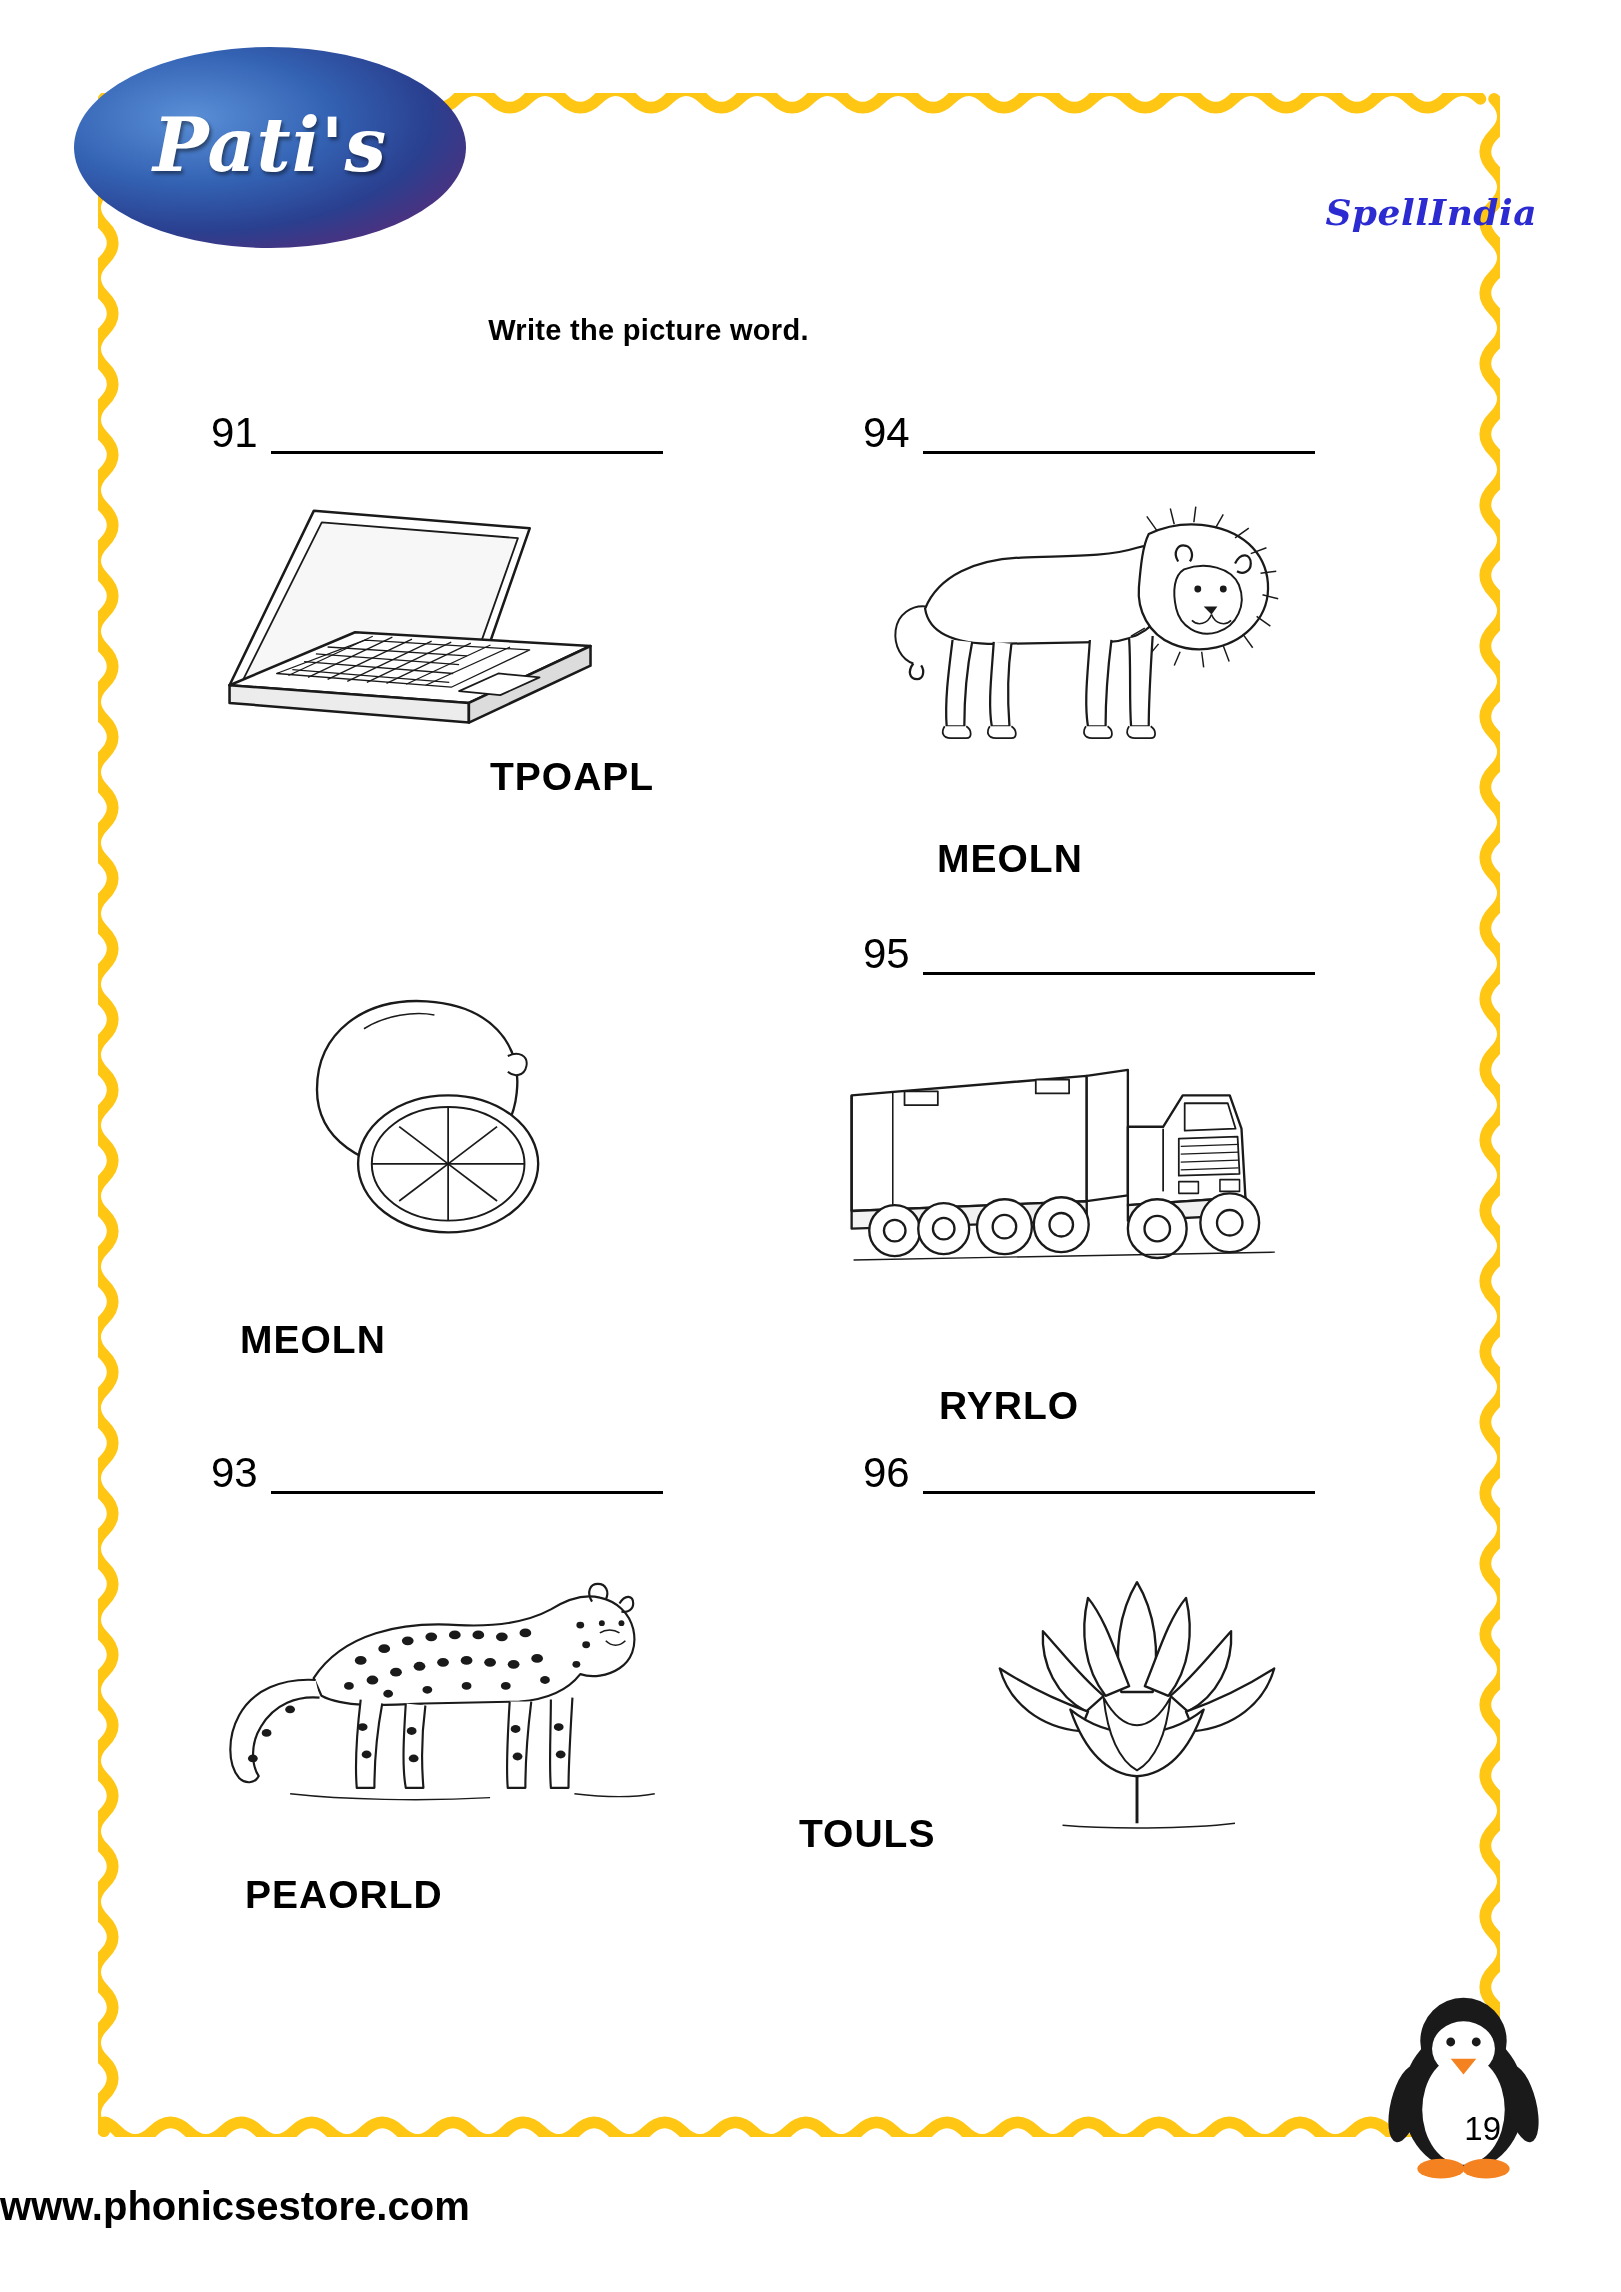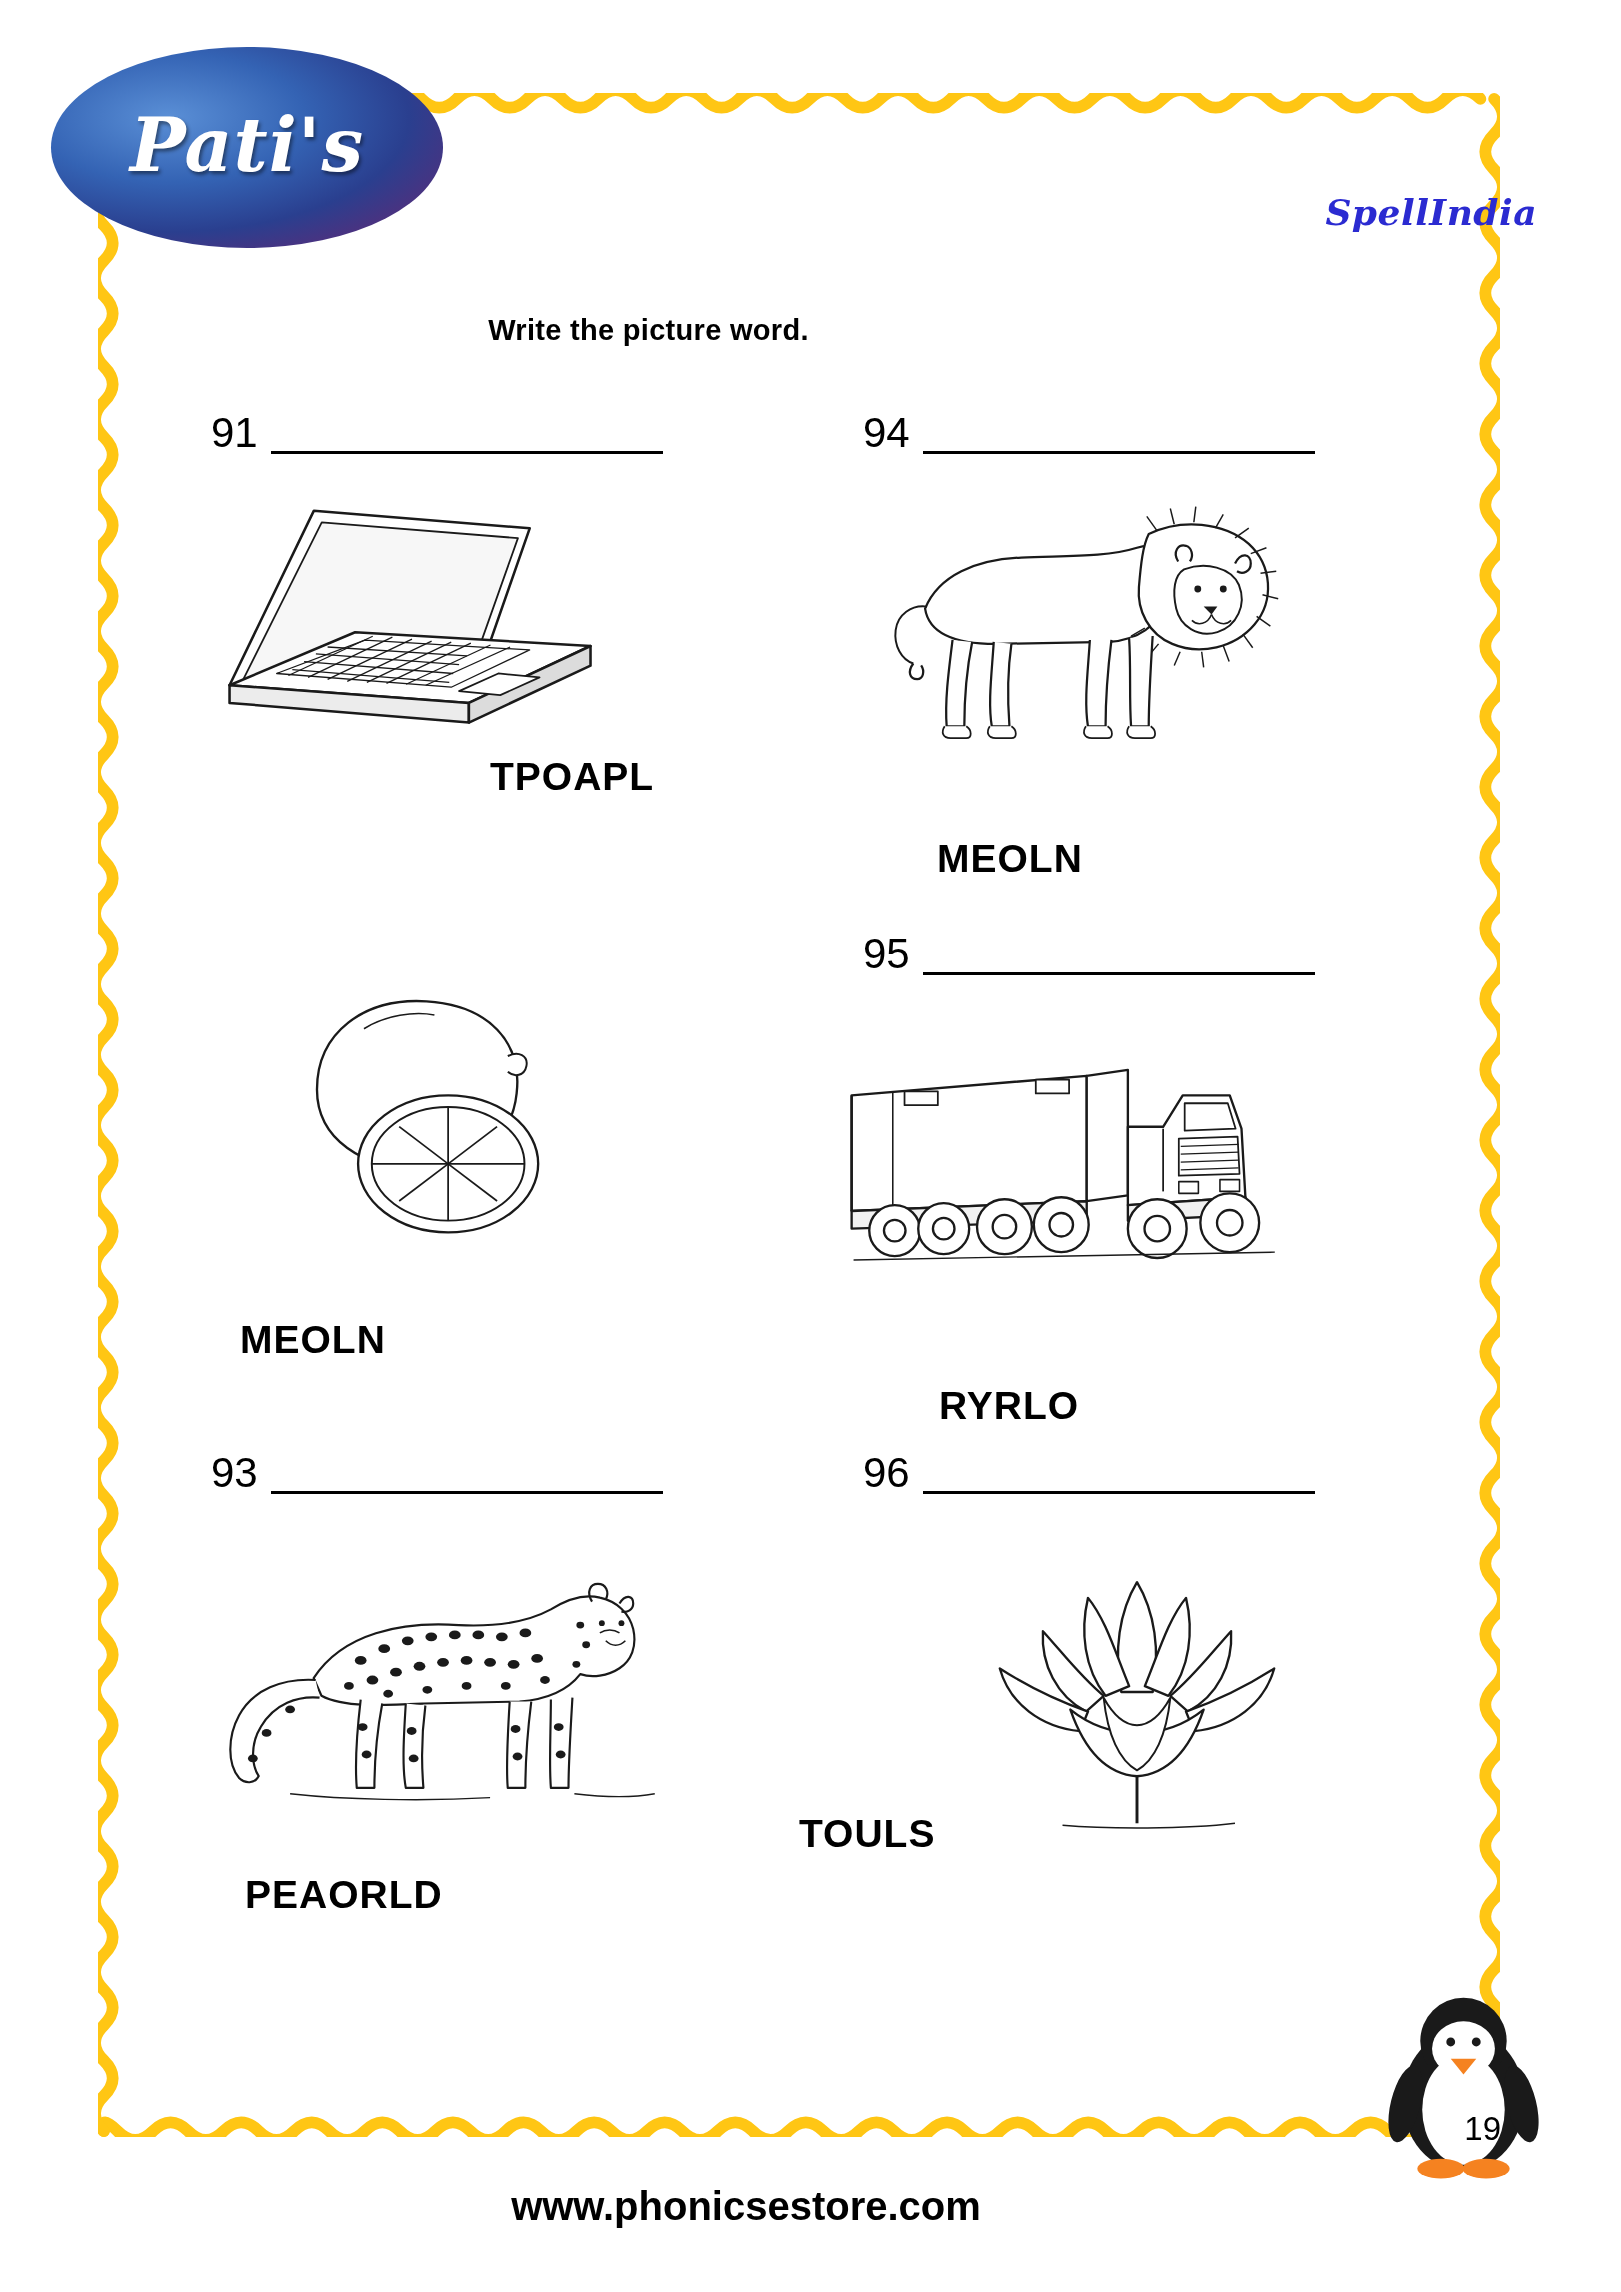--- a/index.html
+++ b/index.html
@@ -22,21 +22,21 @@
     top: 93px;
     width: 1402px;
     height: 2044px;
     pointer-events: none;
   }
   .page-border svg { display: block; width: 100%; height: 100%; }
 
   
   .logo {
     position: absolute;
-    left: 51px;
+    left: 74px;
     top: 47px;
     width: 392px;
     height: 201px;
   }
   .logo-ellipse {
     position: absolute;
     left: 0; top: 0;
     width: 392px;
     height: 201px;
     border-radius: 50%;
@@ -123,25 +123,24 @@
 
   
   .pic { position: absolute; }
 
   
   .footer {
     position: absolute;
     left: 0;
     top: 2184px;
     width: 1476px;
-    text-align: center;
+    text-align: left;
     font-size: 40px;
     font-weight: bold;
     color: #000;
-    padding-left: 8px;
   }
 
   
   .penguin {
     position: absolute;
     right: 74px;
     bottom: 113px;
     width: 167px;
     height: 196px;
   }

